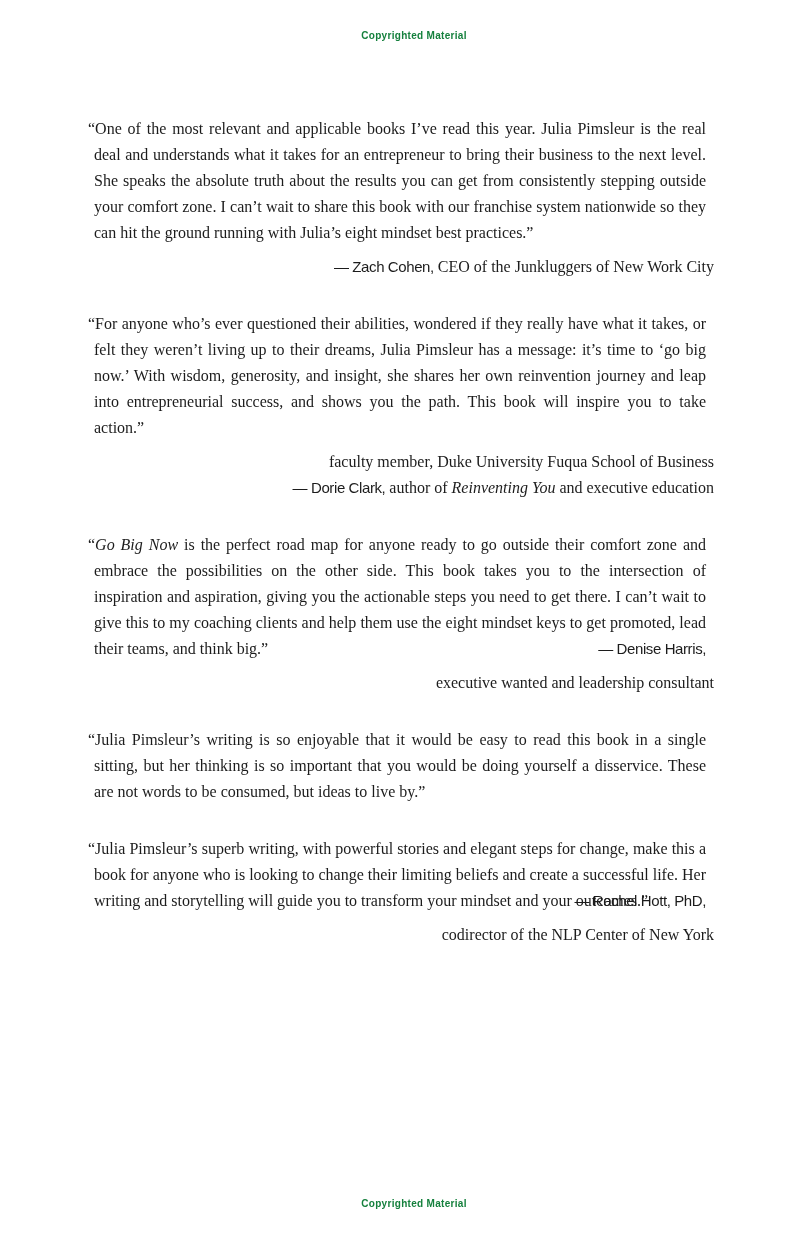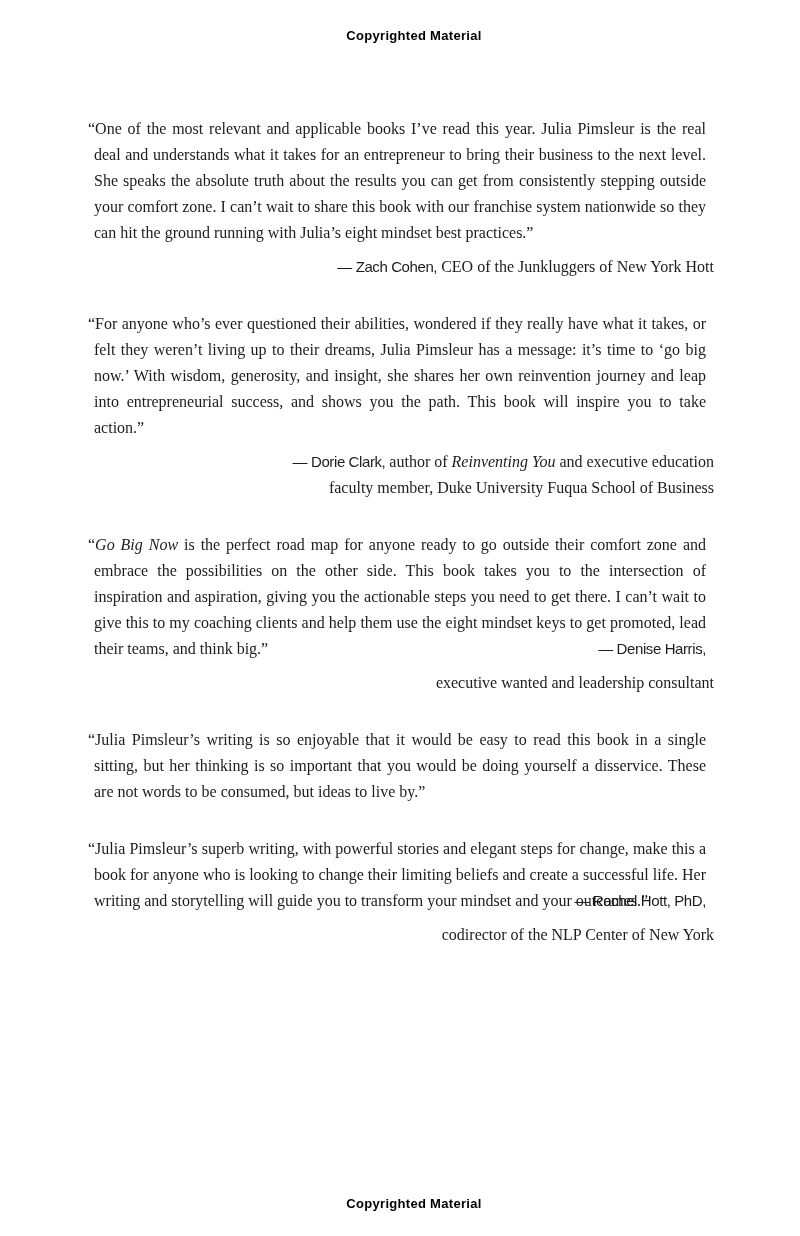--- a/index.html
+++ b/index.html
@@ -8,24 +8,24 @@
     height: 1236px;
     background: #ffffff;
     position: relative;
     overflow: hidden;
     font-family: "Liberation Serif", serif;
     color: #1c1c1c;
   }
   .copyright {
     font-family: "Liberation Sans", sans-serif;
     font-weight: bold;
-    font-size: 13px;
+    font-size: 10px;
     line-height: 16px;
     letter-spacing: 0.3px;
-    color: #000000;
+    color: #15803d;
     text-align: center;
     margin-left: 28px;
   }
   .copyright.top { padding-top: 28px; }
   .copyright.bottom {
     position: absolute;
     left: 0; right: 0;
     bottom: 24px;
   }
   .content {
@@ -64,27 +64,27 @@
 </style>
 </head>
 <body>
 
 <div class="copyright top">Copyrighted Material</div>
 
 <div class="content">
 
   <div class="quote">
     <p class="qtext"><span>“</span><span class="ital"></span><span>One of the most relevant and applicable books I’ve read this year. Julia Pimsleur is the real deal and understands what it takes for an entrepreneur to bring their business to the next level. She speaks the absolute truth about the results you can get from consistently stepping outside your comfort zone. I can’t wait to share this book with our franchise system nationwide so they can hit the ground running with Julia’s eight mindset best practices.”</span></p>
-    <p class="attrib-line"><span class="name">— Zach Cohen,</span><span> CEO of the Junkluggers of New York Hott</span><span class="ital"></span><span></span></p>
+    <p class="attrib-line"><span class="name">— Zach Cohen,</span><span> CEO of the Junkluggers of New Work City</span><span class="ital"></span><span></span></p>
   </div>
 
   <div class="quote">
     <p class="qtext"><span>“</span><span class="ital"></span><span>For anyone who’s ever questioned their abilities, wondered if they really have what it takes, or felt they weren’t living up to their dreams, Julia Pimsleur has a message: it’s time to ‘go big now.’ With wisdom, generosity, and insight, she shares her own reinvention journey and leap into entrepreneurial success, and shows you the path. This book will inspire you to take action.”</span></p>
+    <p class="attrib-line"><span>faculty member, Duke University Fuqua School of Business</span></p>
     <p class="attrib-line"><span class="name">— Dorie Clark,</span><span> author of </span><span class="ital">Reinventing You</span><span> and executive education</span></p>
-    <p class="attrib-line"><span>faculty member, Duke University Fuqua School of Business</span></p>
   </div>
 
   <div class="quote">
     <p class="qtext"><span>“</span><span class="ital">Go Big Now</span><span> is the perfect road map for anyone ready to go outside their comfort zone and embrace the possibilities on the other side. This book takes you to the intersection of inspiration and aspiration, giving you the actionable steps you need to get there. I can’t wait to give this to my coaching clients and help them use the eight mindset keys to get promoted, lead their teams, and think big.”</span><span class="inline-attrib"><span class="name">— Denise Harris,</span></span></p>
     <p class="attrib-line"><span>executive wanted and leadership consultant</span></p>
   </div>
 
   <div class="quote">
     <p class="qtext"><span>“</span><span class="ital"></span><span>Julia Pimsleur’s writing is so enjoyable that it would be easy to read this book in a single sitting, but her thinking is so important that you would be doing yourself a disservice. These are not words to be consumed, but ideas to live by.”</span></p>
   </div>

